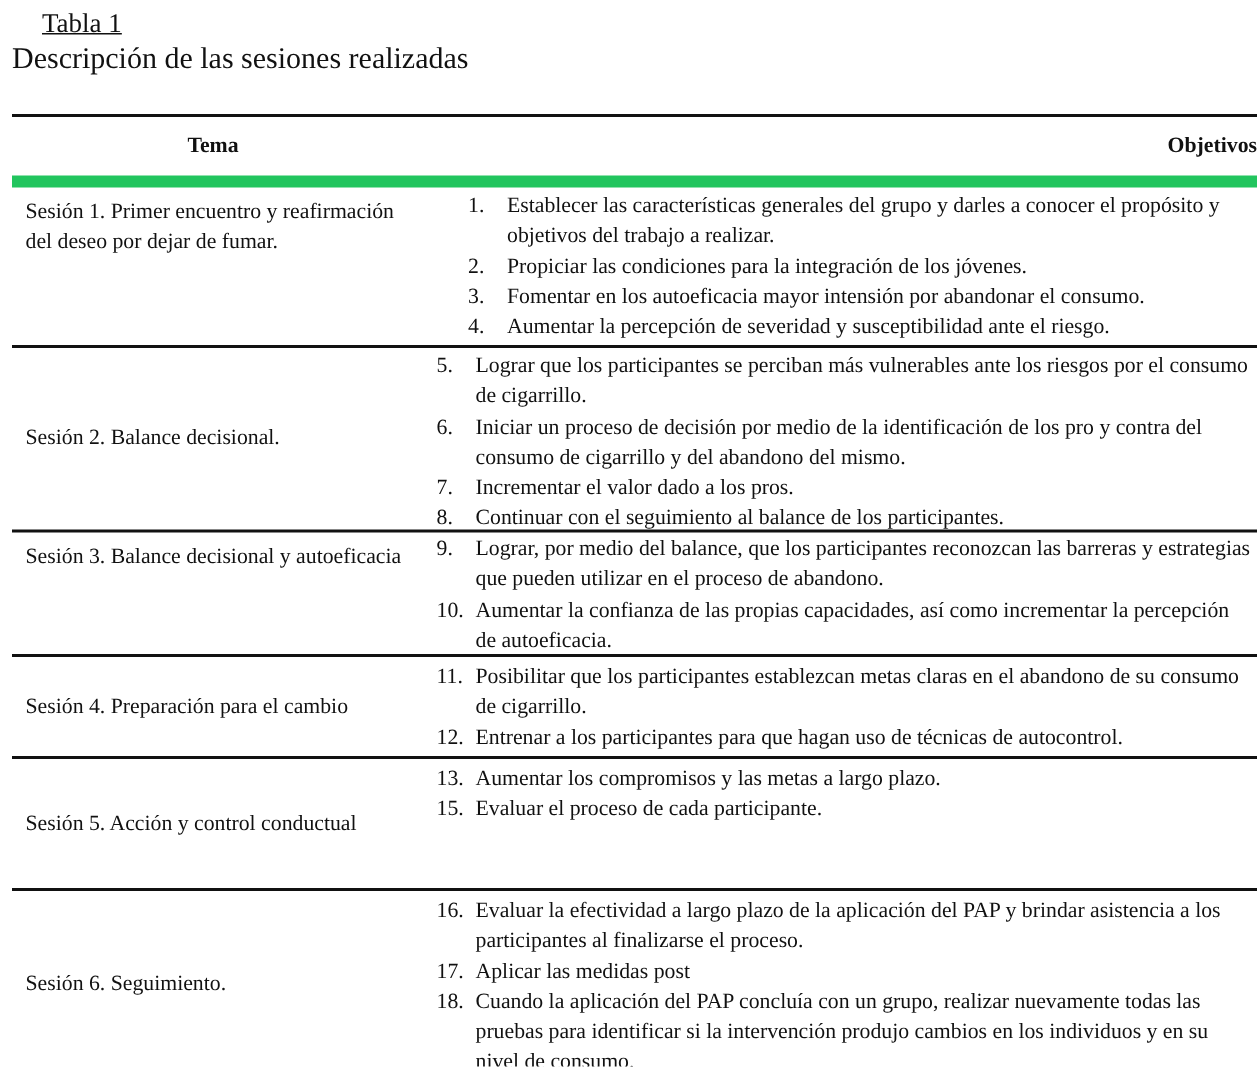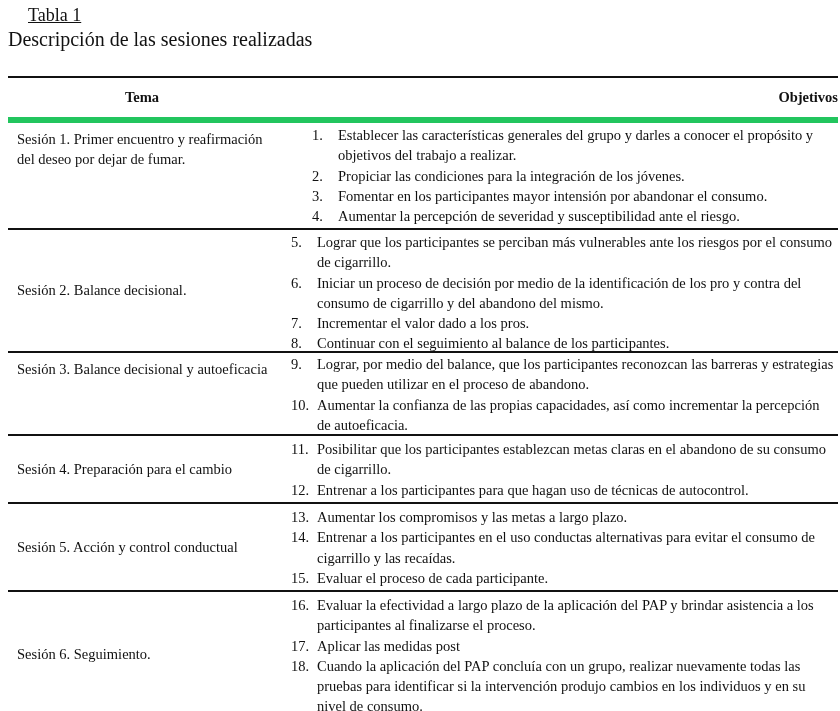--- a/index.html
+++ b/index.html
@@ -14,21 +14,21 @@
   }
   .caption-title {
     position: absolute; left: 8px; top: 28px;
     font-size: 20px; line-height: 22px;
   }
   .tbl {
     position: absolute; left: 8px; top: 76px; width: 830px;
     border-top: 2px solid #111;
   }
   .hdr {
-    display: flex; height: 39px; border-bottom: 6px solid #22c55e;
+    display: flex; height: 39px; border-bottom: 8px solid #22c55e;
     font-weight: bold; font-size: 14.5px; align-items: center;
   }
   .hdr .c1 { width: 268px; text-align: center; }
   .hdr .c2 { flex: 1; text-align: right; }
   .row {
     display: flex; border-bottom: 2px solid #111; font-size: 14.5px;
     line-height: 20.3px;
   }
   .row .c1 {
     width: 264px; padding-left: 9px; padding-right: 4px;
@@ -64,21 +64,21 @@
       <div class="obj">
           <span class="n">1.</span>
           <span class="t">Establecer las características generales del grupo y darles a conocer el propósito y objetivos del trabajo a realizar.</span>
         </div>
       <div class="obj">
           <span class="n">2.</span>
           <span class="t">Propiciar las condiciones para la integración de los jóvenes.</span>
         </div>
       <div class="obj">
           <span class="n">3.</span>
-          <span class="t">Fomentar en los participantes mayor intensión por abandonar el consumo.</span>
+          <span class="t">Fomentar en los autoeficacia mayor intensión por abandonar el consumo.</span>
         </div>
       <div class="obj">
           <span class="n">4.</span>
           <span class="t">Aumentar la percepción de severidad y susceptibilidad ante el riesgo.</span>
         </div>
     </div>
   </div>
 
   <div class="row r2">
     <div class="c1">Sesión 2. Balance decisional.</div>
@@ -131,24 +131,20 @@
   </div>
 
   <div class="row r5">
     <div class="c1">Sesión 5. Acción y control conductual</div>
     <div class="c2">
       <div class="obj">
           <span class="n">13.</span>
           <span class="t">Aumentar los compromisos y las metas a largo plazo.</span>
         </div>
       <div class="obj">
-          <span class="n">14.</span>
-          <span class="t">Entrenar a los participantes en el uso conductas alternativas para evitar el consumo de cigarrillo y las recaídas.</span>
-        </div>
-      <div class="obj">
           <span class="n">15.</span>
           <span class="t">Evaluar el proceso de cada participante.</span>
         </div>
     </div>
   </div>
 
   <div class="row r6">
     <div class="c1">Sesión 6. Seguimiento.</div>
     <div class="c2">
       <div class="obj">

